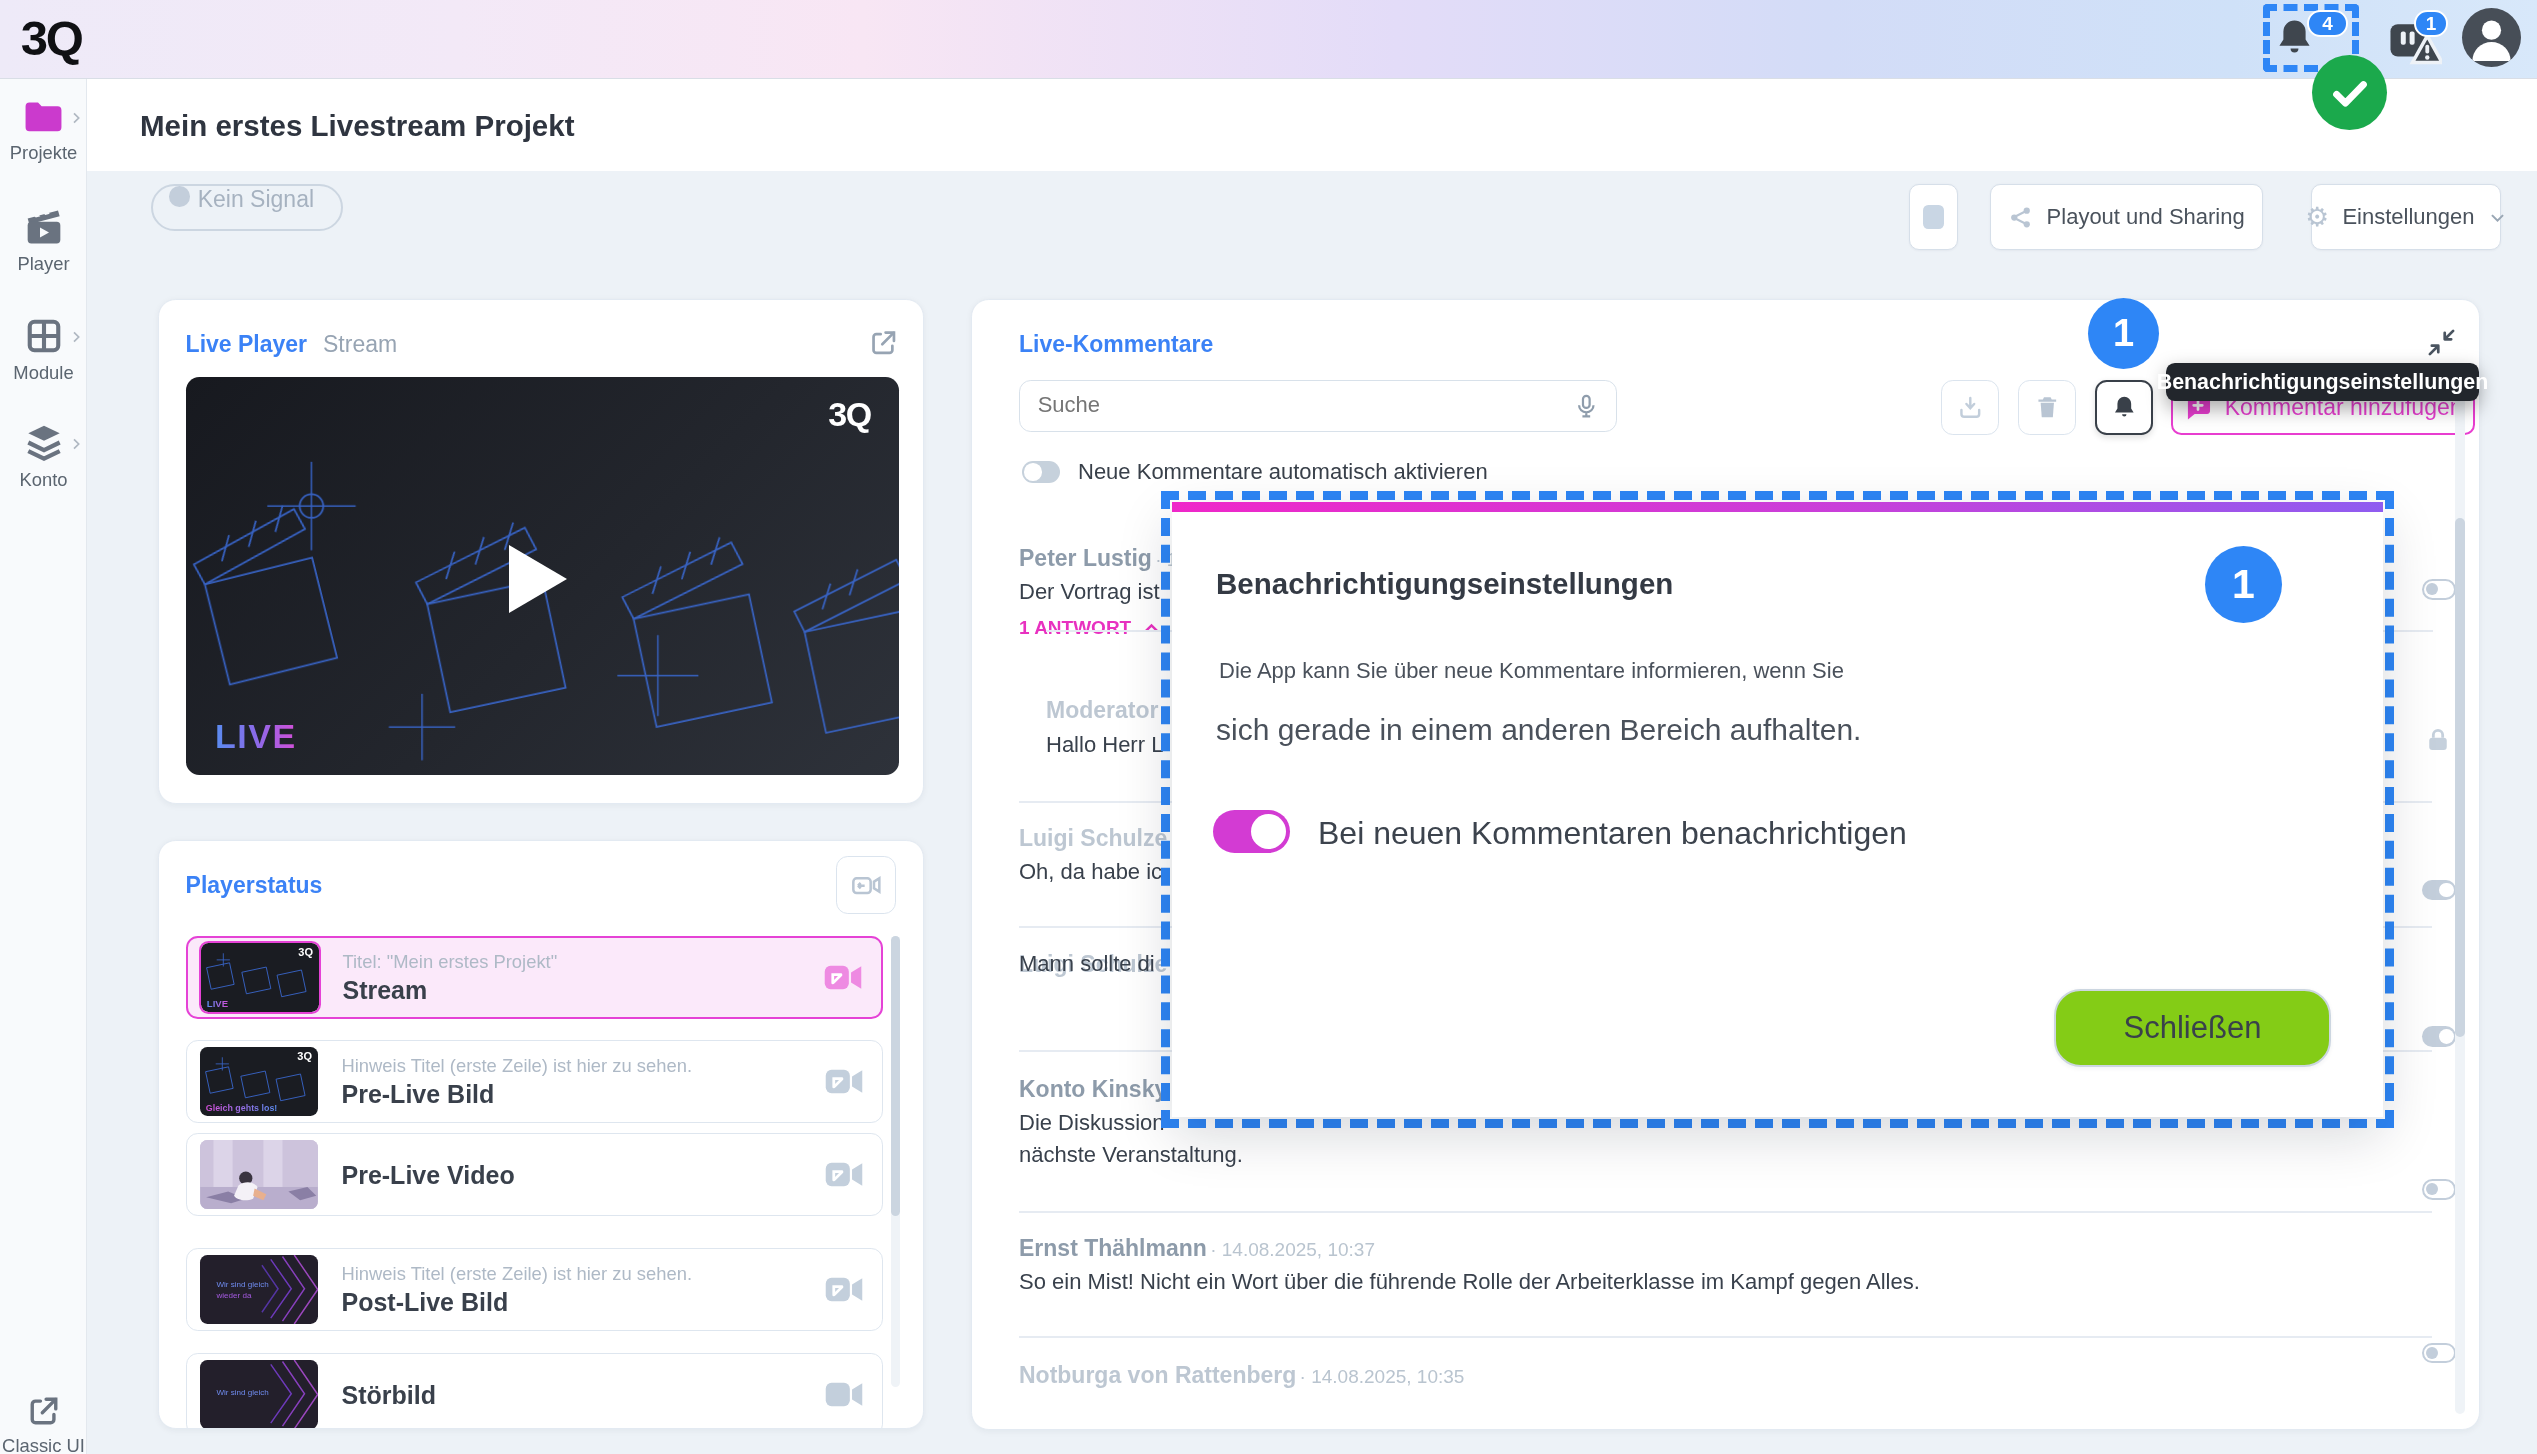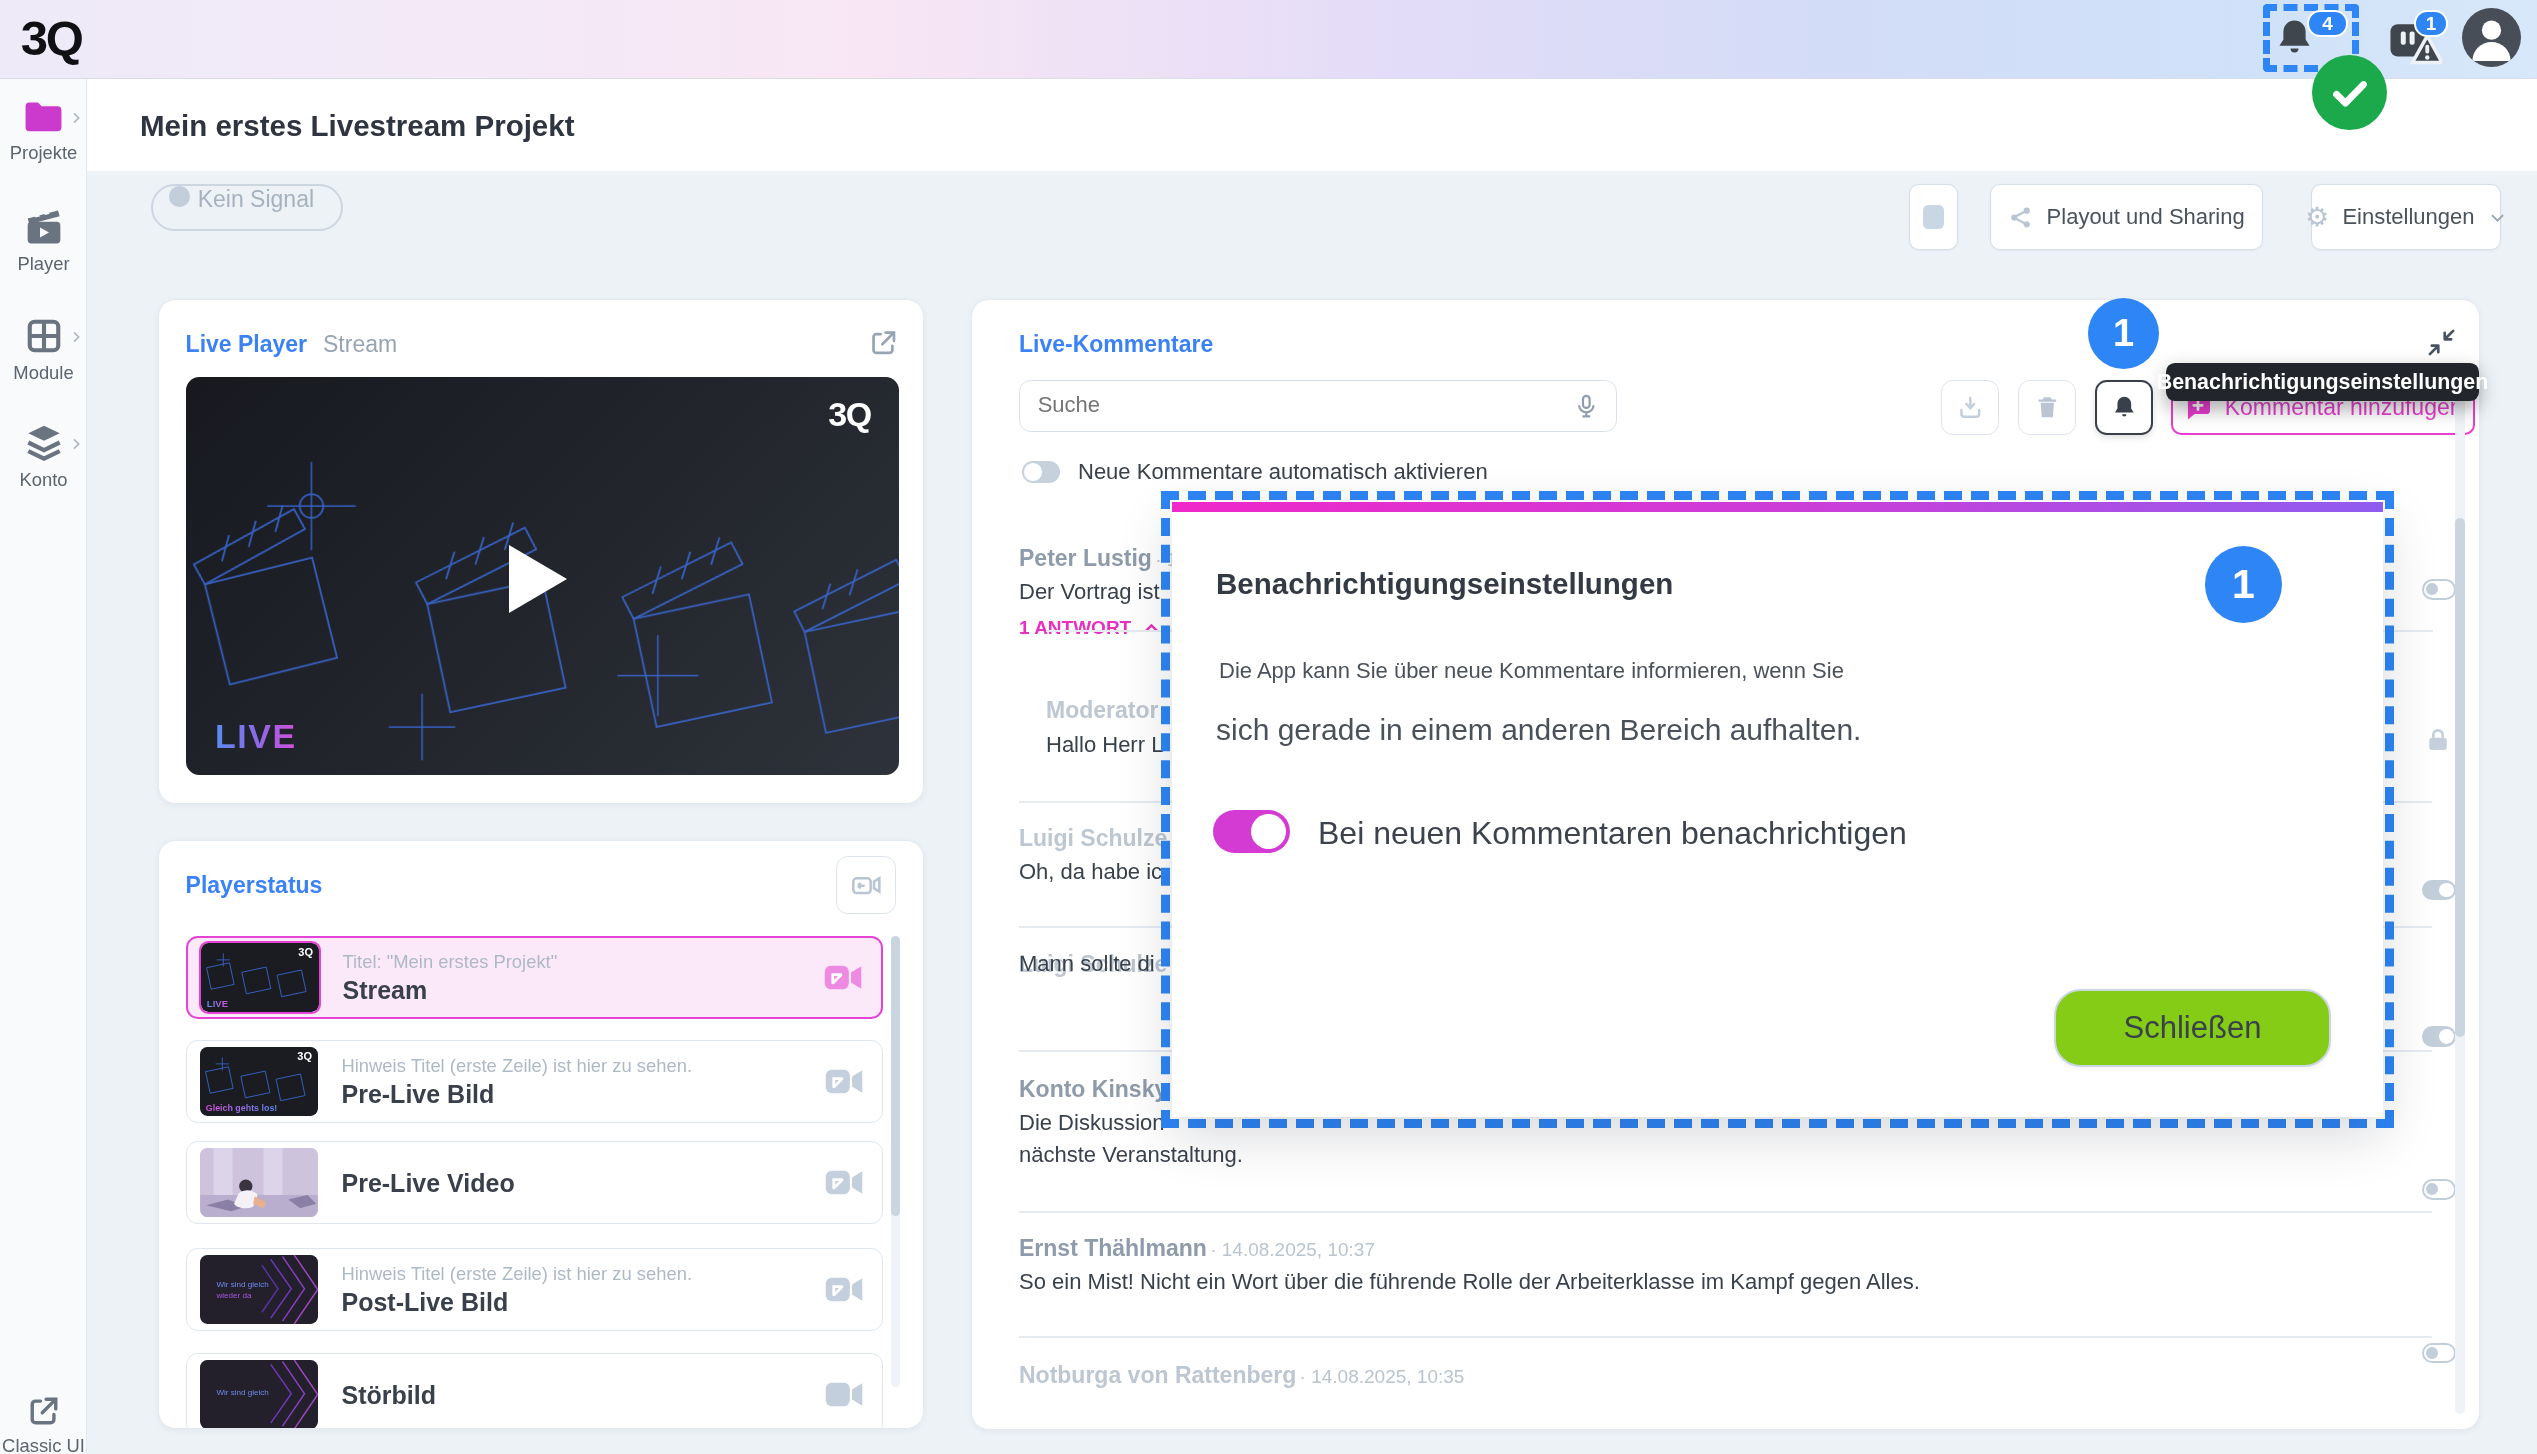--- a/index.html
+++ b/index.html
@@ -340,21 +340,21 @@
     </div>
     <span class="ps-cam">
       <svg width="38" height="31" viewBox="0 0 26 21" fill="currentColor">
           <rect x="0.5" y="2.5" width="16.5" height="16" rx="4"></rect>
           <path d="M18.5 7l7-4.2v15.4l-7-4.2z"></path>
           <path d="M6 14.2V8.6h5.6M6.4 14L11.6 8.8" stroke="#fff" stroke-width="1.9" fill="none" stroke-linecap="round"></path>
         </svg>
     </span>
   </div>
 
-  <div class="abs ps-row" style="top:300px;">
+  <div class="abs ps-row" style="top:292px;">
     <div class="thumb" style="background:#cdc3dc;">
       <svg class="abs" width="118" height="69" viewBox="0 0 160 94">
           <rect x="0" y="0" width="160" height="94" fill="#cdc3dc"></rect>
           <rect x="18" y="0" width="26" height="70" fill="#dcd4e8"></rect>
           <rect x="86" y="0" width="26" height="70" fill="#dcd4e8"></rect>
           <rect x="0" y="64" width="160" height="30" fill="#b9aecd"></rect>
           <path d="M8 78l30-8 24 10-20 6z" fill="#8a7fa5"></path>
           <path d="M120 70l26-6 12 12-22 6z" fill="#8a7fa5"></path>
           <circle cx="62" cy="52" r="9" fill="#3a3440"></circle>
           <path d="M52 62c8-6 20-6 26 2l-6 16c-10 4-22 2-26-4z" fill="#f4f1f7"></path>

